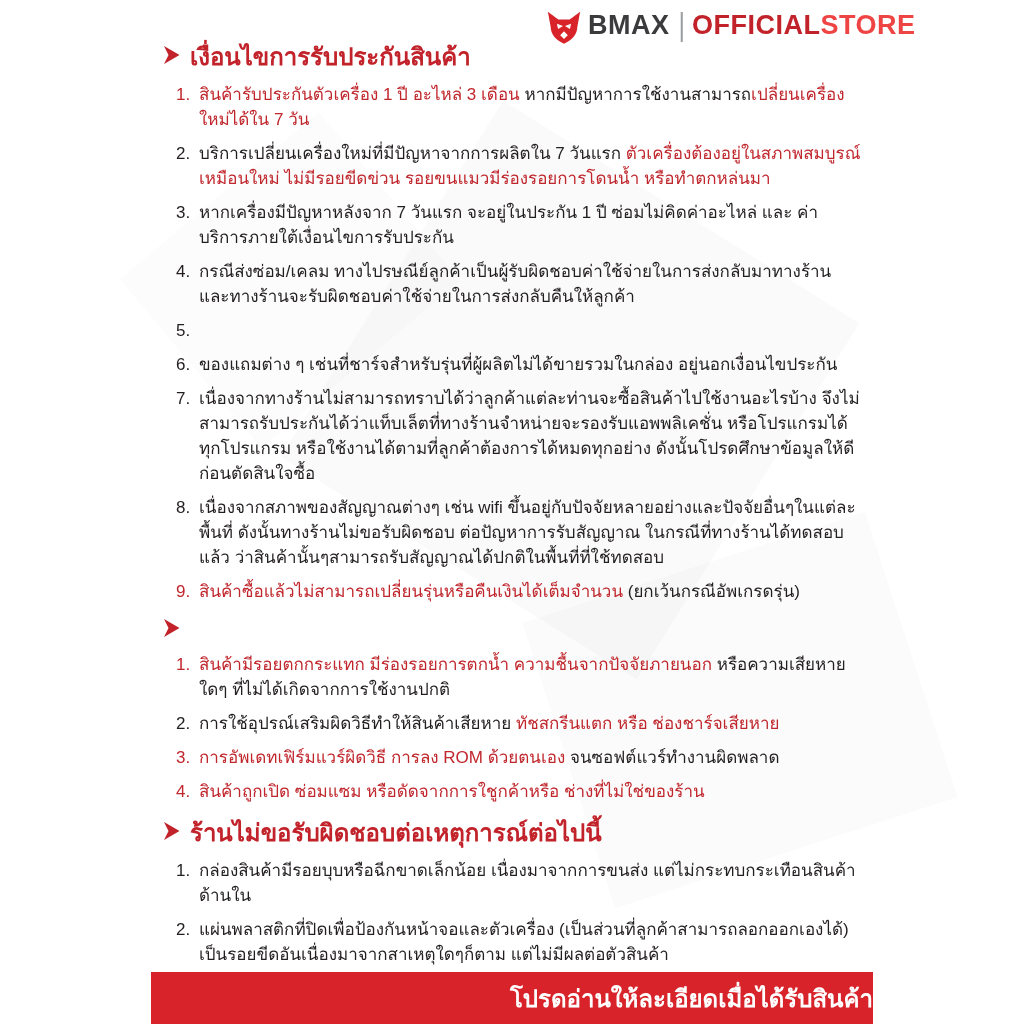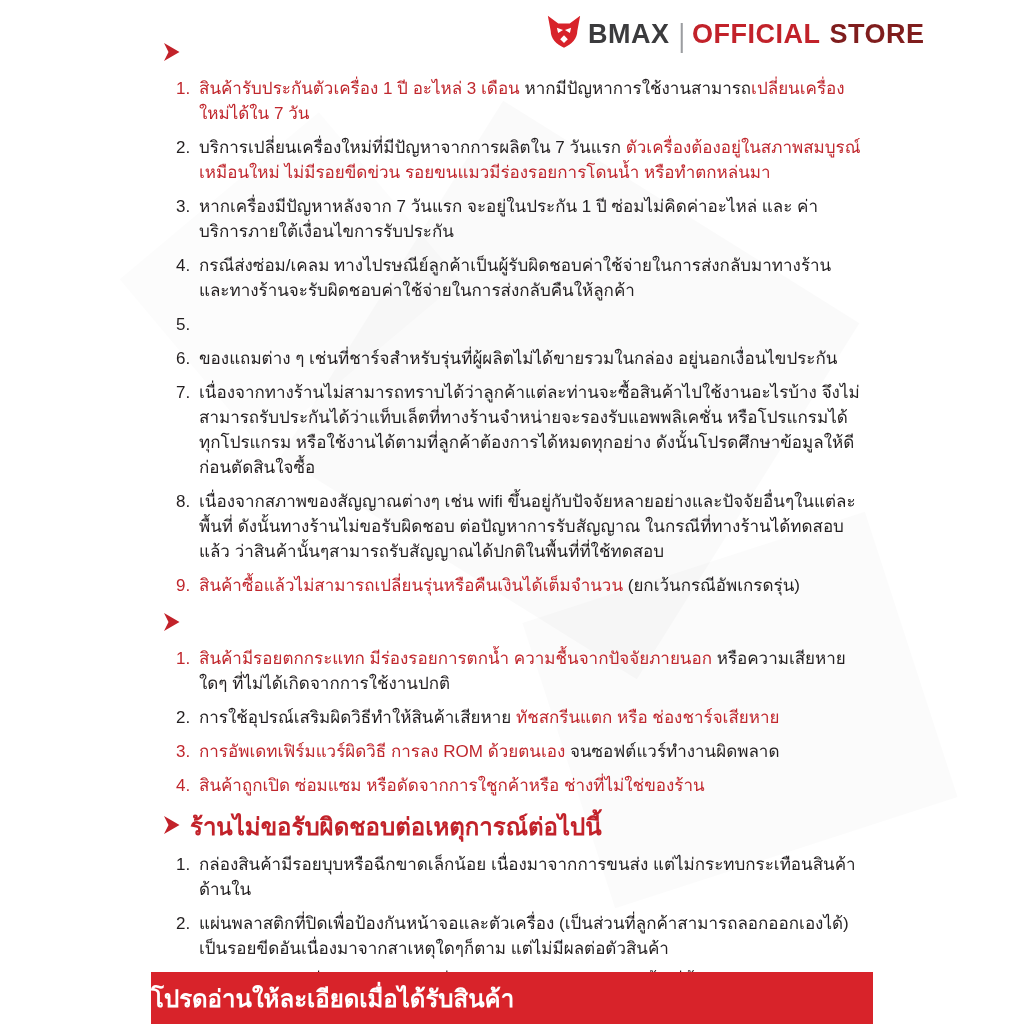--- a/index.html
+++ b/index.html
@@ -9,43 +9,43 @@
     font-family:"Liberation Sans","DejaVu Sans",sans-serif;
     color:#231f20;
   }
   
   .wm{position:absolute;background:#8a8a8a;opacity:0.04;pointer-events:none;}
   .wm1{width:420px;height:420px;left:360px;top:180px;transform:rotate(32deg);}
   .wm2{width:360px;height:300px;left:560px;top:560px;transform:rotate(-18deg);opacity:0.03;}
   .wm3{width:220px;height:260px;left:180px;top:150px;transform:rotate(50deg);opacity:0.025;}
 
   
-  .logo{position:absolute;left:545px;top:10px;display:flex;align-items:flex-end;height:40px;}
+  .logo{position:absolute;left:545px;top:10px;display:flex;align-items:flex-start;height:40px;}
   .logo svg{display:block;}
   .logo .brand{font-size:27px;font-weight:800;color:#3b3b3d;letter-spacing:0.5px;margin-left:5px;}
   .logo .sep{font-size:25px;font-weight:400;color:#9b9da0;margin:0 7px 0 9px;transform:scaleY(1.25);}
   .logo .official{font-size:27px;font-weight:800;color:#c2222a;letter-spacing:0.5px;}
-  .logo .store{font-size:27px;font-weight:800;color:#7f1d1d;letter-spacing:0.5px;margin-left:9px;}
+  .logo .store{font-size:27px;font-weight:800;color:#ef4444;letter-spacing:0.5px;}
 
   
   .content{position:absolute;left:163px;top:36px;width:702px;}
   .section{margin-bottom:14px;}
   .section-header{display:flex;align-items:center;gap:10px;margin:6px 0 10px 0;}
   .section-title{font-size:24px;font-weight:700;color:#c2222a;line-height:1.25;}
   .items{list-style:none;margin:0;padding:0 0 0 13px;}
   .items li{display:flex;font-size:17px;line-height:25px;margin-bottom:9px;}
   .items .num{flex:0 0 auto;min-width:23px;white-space:pre;}
   .items .txt{white-space:pre-wrap;}
   .seg-red,.num-red{color:#c0272d;}
   .seg-black,.num-black{color:#231f20;}
 
   
   .footer-bar{
     position:absolute;left:151px;top:972px;width:722px;height:52px;
-    background:#d8232a;display:flex;align-items:center;justify-content:flex-start;
+    background:#d8232a;display:flex;align-items:center;justify-content:flex-end;
   }
   .footer-bar span{color:#ffffff;font-size:24px;font-weight:700;}
 </style>
 </head>
 <body>
 
 <div class="wm wm1"></div>
 <div class="wm wm2"></div>
 <div class="wm wm3"></div>
 
@@ -63,20 +63,21 @@
   <span class="official">OFFICIAL</span>
   <span class="store">STORE</span>
 </div>
 
 <div class="content">
     <div class="section">
       <div class="section-header">
         <span><svg width="17" height="20" viewBox="0 0 17 20">
             <path d="M1 1 L16.5 10 L1 19 L5.5 10 Z" fill="#c2222a"></path>
           </svg></span>
+        <span class="section-title">เงื่อนไขการรับประกันสินค้า</span>
       </div>
       <ul class="items">
         <li>
           <span class="num num-red">1. </span>
           <span class="txt"><span class="seg-red">สินค้ารับประกันตัวเครื่อง 1 ปี อะไหล่ 3 เดือน </span><span class="seg-black">หากมีปัญหาการใช้งานสามารถ</span><span class="seg-red">เปลี่ยนเครื่องใหม่ได้ใน 7 วัน</span></span>
         </li>
         <li>
           <span class="num num-black">2. </span>
           <span class="txt"><span class="seg-black">บริการเปลี่ยนเครื่องใหม่ที่มีปัญหาจากการผลิตใน 7 วันแรก </span><span class="seg-red">ตัวเครื่องต้องอยู่ในสภาพสมบูรณ์เหมือนใหม่ ไม่มีรอยขีดข่วน รอยขนแมวมีร่องรอยการโดนน้ำ หรือทำตกหล่นมา</span></span>
         </li>

